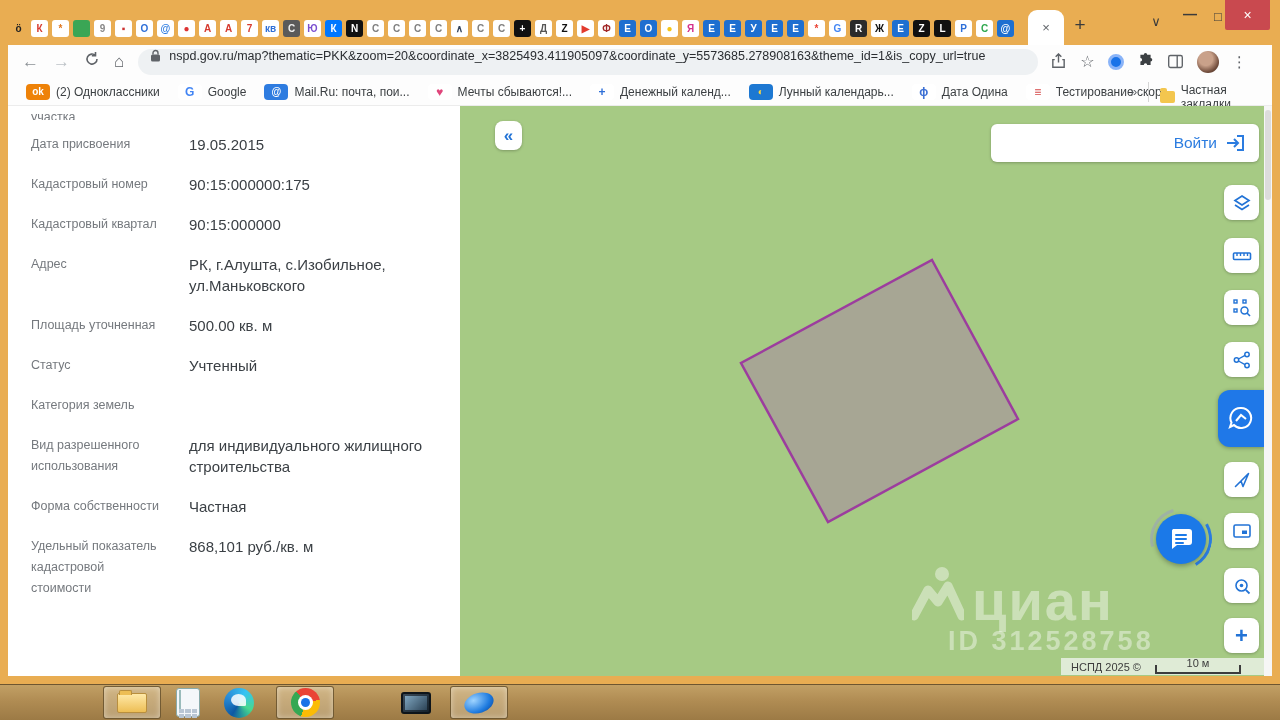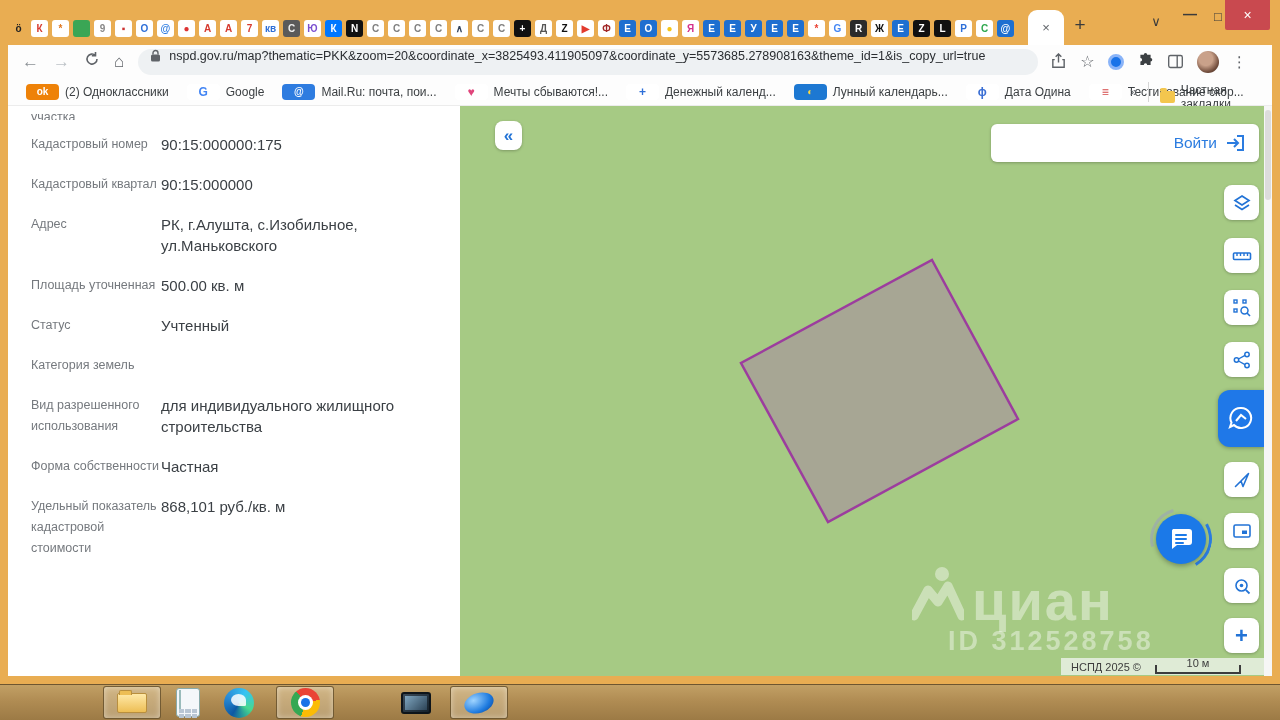--- a/index.html
+++ b/index.html
@@ -29,32 +29,32 @@
              display:flex; align-items:flex-start; padding:0 12px; gap:8px; }
   #url-text { font-size:12.5px; color:#2a2d31; white-space:nowrap; overflow:hidden; }
   .tb-right { display:flex; align-items:center; gap:13px; margin-left:12px; }
   #ext-circle { width:16px; height:16px; border-radius:50%; background:#1a73e8; border:3px solid #8ab4f8; }
   #avatar { width:22px; height:22px; border-radius:50%; background:radial-gradient(circle at 40% 35%, #c9a18a 0 35%, #6e4a3a 70%, #3c2a22); }
 
   
   #bookmarks { left:8px; top:78px; width:1264px; height:28px; background:#fdfdfd; display:flex; align-items:center;
                border-bottom:1px solid #ececec; }
   .bm { display:flex; align-items:center; gap:6px; margin-left:18px; font-size:12px; color:#3c4043; white-space:nowrap; }
-  .bm-ico { width:33px; height:16px; border-radius:4px; display:flex; align-items:center; justify-content:center;
+  .bm-ico { width:24px; height:16px; border-radius:4px; display:flex; align-items:center; justify-content:center;
             font-size:10px; font-weight:bold; flex:none; }
   #bm-overflow { position:absolute; left:1122px; top:6px; font-size:13px; color:#5f6368; }
   #bm-sep { position:absolute; left:1140px; top:4px; width:1px; height:20px; background:#d5d5d5; }
   #bm-other { position:absolute; left:1152px; top:5px; display:flex; gap:6px; align-items:center; font-size:12px; color:#3c4043;}
   #folder-ic { width:16px; height:12px; background:#f3c64e; border-radius:2px; position:relative; }
   #folder-ic:before { content:""; position:absolute; left:0; top:-3px; width:7px; height:3px; background:#f3c64e; border-radius:2px 2px 0 0; }
 
   
   #content { left:8px; top:106px; width:1264px; height:570px; background:#fff; }
   #panel { left:0; top:0; width:452px; height:570px; background:#fff; overflow:hidden; padding:2px 0 0 23px; }
-  .prow { display:flex; gap:2px; margin-bottom:19px; }
+  .prow { display:flex; gap:30px; margin-bottom:19px; }
   .prow.partial { height:13px; overflow:hidden; margin-bottom:14px; margin-top:-1px; }
   .plabel { width:128px; flex:none; font-size:12.5px; color:#75797e; line-height:21px; }
   .pvalue { width:262px; font-size:15px; color:#3b4045; line-height:21px; }
   #panel-scroll { left:452px; top:0; width:17px; height:570px; background:#fafafa; border-left:1px solid #ebebeb; }
   #panel-scroll .arr { width:17px; text-align:center; font-size:8px; color:#555; position:absolute; }
   #ps-thumb { position:absolute; left:3px; width:11px; top:218px; height:330px; background:#cfcfcf; border-radius:6px; }
 
   
   #map { left:452px; top:0; width:804px; height:570px; background:#a6ca84; overflow:hidden; }
   #page-scroll { left:1256px; top:0; width:8px; height:570px; background:#f6f6f6; }
@@ -258,20 +258,24 @@
 
 <div id="content" class="abs">
 
   <div id="panel" class="abs">
     <div id="panel-rows">
         <div class="prow partial">
           <div class="plabel">участка</div>
           <div class="pvalue"></div>
         </div>
         <div class="prow">
+          <div class="plabel">Дата присвоения</div>
+          <div class="pvalue">19.05.2015</div>
+        </div>
+        <div class="prow">
           <div class="plabel">Кадастровый номер</div>
           <div class="pvalue">90:15:000000:175</div>
         </div>
         <div class="prow">
           <div class="plabel">Кадастровый квартал</div>
           <div class="pvalue">90:15:000000</div>
         </div>
         <div class="prow">
           <div class="plabel">Адрес</div>
           <div class="pvalue">РК, г.Алушта, с.Изобильное, ул.Маньковского</div>

